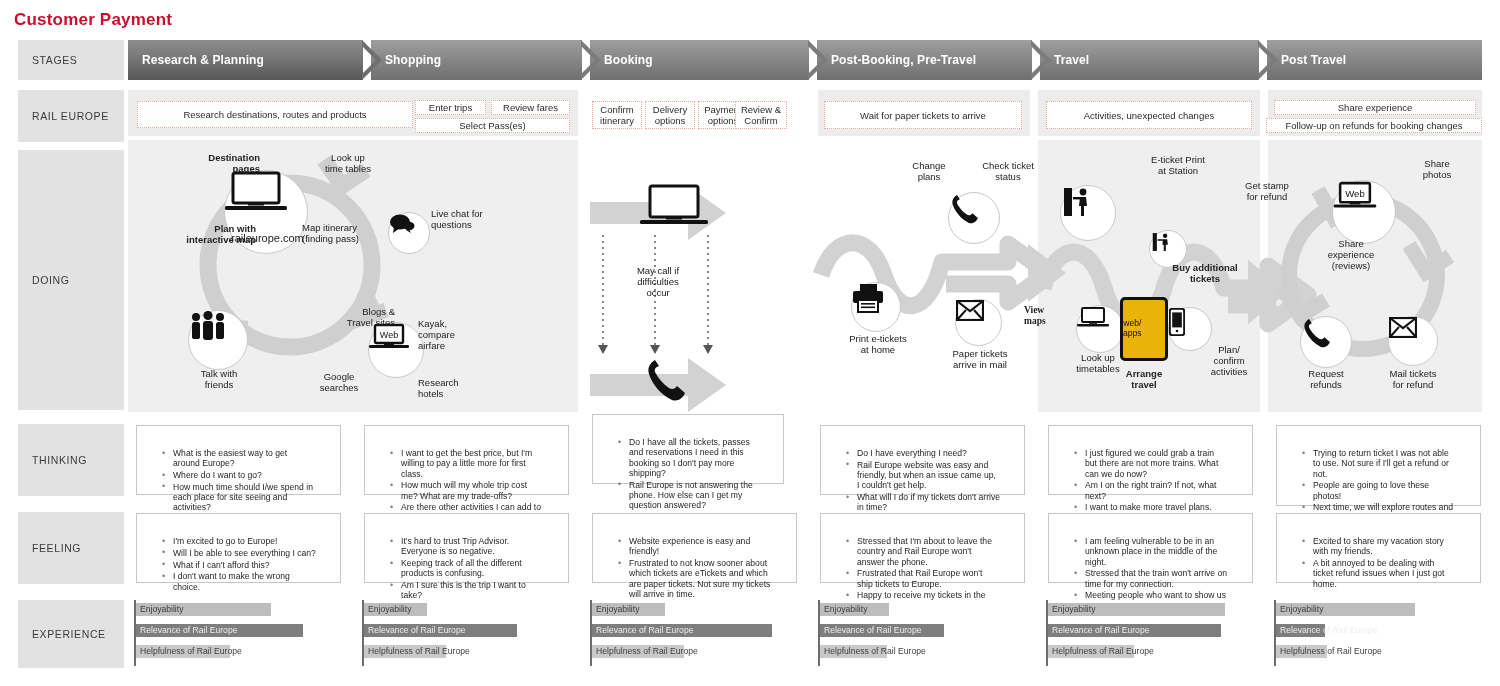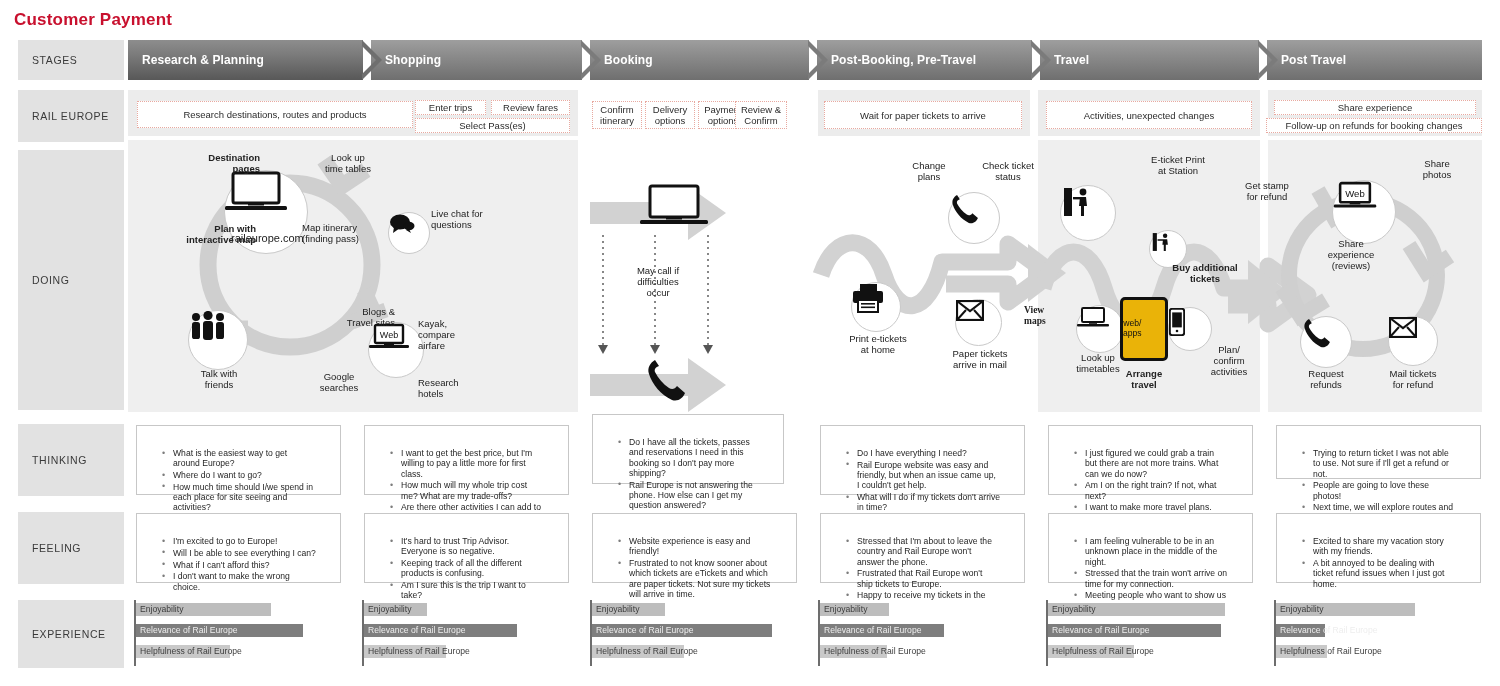--- a/index.html
+++ b/index.html
@@ -453,21 +453,21 @@
         <li>What will I do if my tickets don't arrive in time?</li>
       </ul>
   </div>
   <div class="card" style="left:1048px;top:425px;width:205px;height:70px;">
     <ul>
         <li>I just figured we could grab a train but there are not more trains. What can we do now?</li>
         <li>Am I on the right train? If not, what next?</li>
         <li>I want to make more travel plans. How do I do that?</li>
       </ul>
   </div>
-  <div class="card" style="left:1276px;top:425px;width:205px;height:54px;">
+  <div class="card" style="left:1276px;top:425px;width:205px;height:81px;">
     <ul>
         <li>Trying to return ticket I was not able to use. Not sure if I'll get a refund or not.</li>
         <li>People are going to love these photos!</li>
         <li>Next time, we will explore routes and availability more carefully.</li>
       </ul>
   </div>
 
   <div class="card" style="left:136px;top:513px;width:205px;height:70px;">
     <ul>
         <li>I'm excited to go to Europe!</li>

